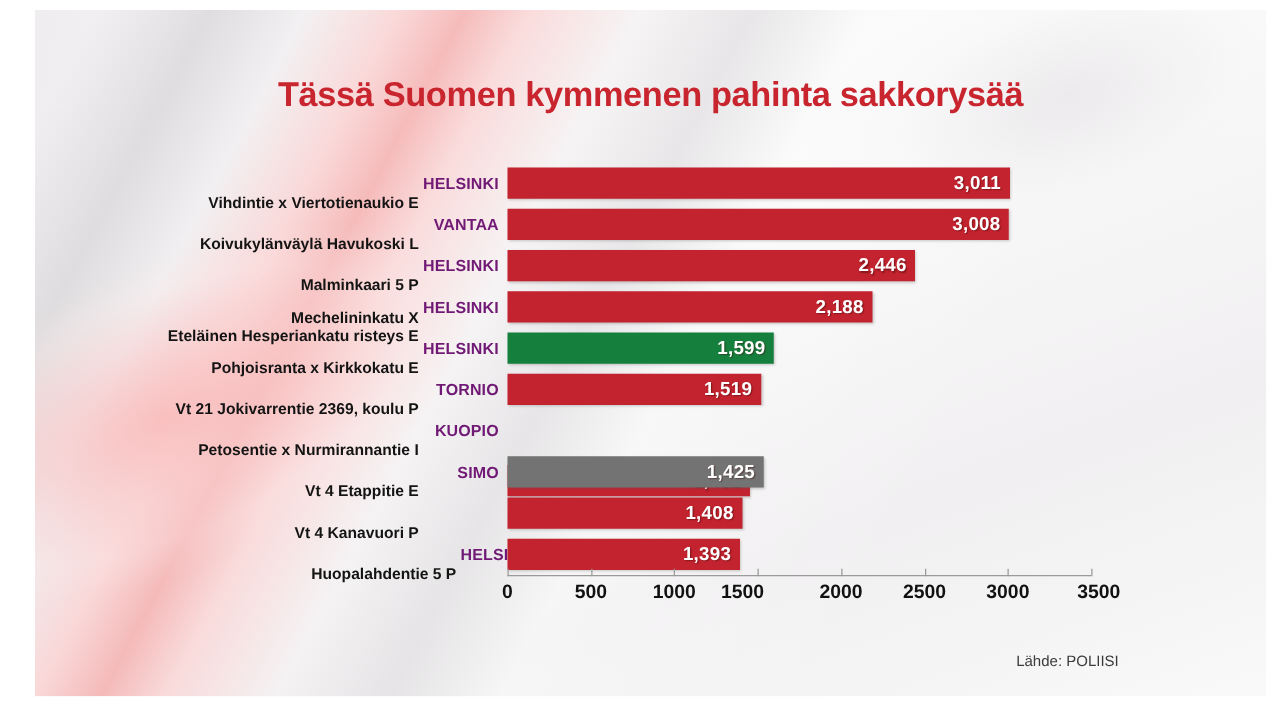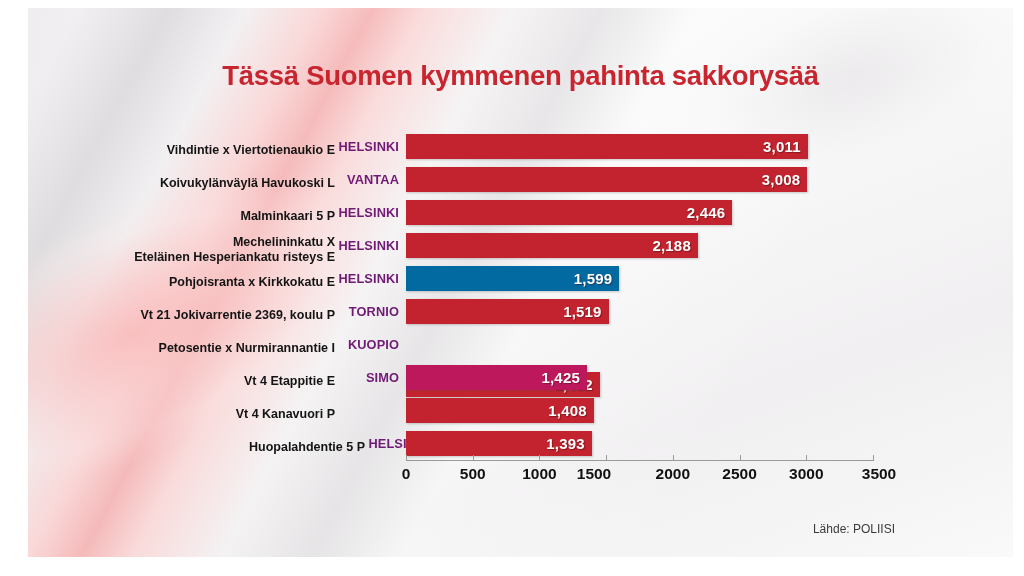--- a/index.html
+++ b/index.html
@@ -108,21 +108,21 @@
   .row {
     position: absolute;
     left: 0;
     width: 985px;
     height: 33px;
   }
 
   .label-block {
     position: absolute;
     right: 678px;           
-    top: 4px;
+    top: 16px;
     height: 33px;
     display: flex;
     flex-direction: column;
     justify-content: center;
     align-items: flex-end;
     text-align: right;
     color: #141414;
     font-size: 12.5px;
     font-weight: bold;
     line-height: 14.5px;
@@ -277,21 +277,21 @@
               <span class="bar-value">2,188</span>
             </div>
           </div>
         </div>
         <div class="row" style="top: 132px;">
           <div class="label-block">
             <div>Pohjoisranta x Kirkkokatu E</div>
           </div>
           <div class="city-block">HELSINKI</div>
           <div class="bar-track">
-            <div class="bar" style="width: 213.352px; background: #0369a1;">
+            <div class="bar" style="width: 213.352px; background: #15803d;">
               <span class="bar-value">1,599</span>
             </div>
           </div>
         </div>
         <div class="row" style="top: 165px;">
           <div class="label-block">
             <div>Vt 21 Jokivarrentie 2369, koulu P</div>
           </div>
           <div class="city-block">TORNIO</div>
           <div class="bar-track">
@@ -310,21 +310,21 @@
               <span class="bar-value">1,452</span>
             </div>
           </div>
         </div>
         <div class="row" style="top: 231px;">
           <div class="label-block">
             <div>Vt 4 Etappitie E</div>
           </div>
           <div class="city-block">SIMO</div>
           <div class="bar-track">
-            <div class="bar" style="width: 181px; background: #be185d;">
+            <div class="bar" style="width: 205px; background: #737373;">
               <span class="bar-value">1,425</span>
             </div>
           </div>
         </div>
         <div class="row" style="top: 264px;">
           <div class="label-block">
             <div>Vt 4 Kanavuori P</div>
           </div>
           <div class="bar-track">
             <div class="bar" style="width: 187.867px; background: rgb(195, 35, 46);">

